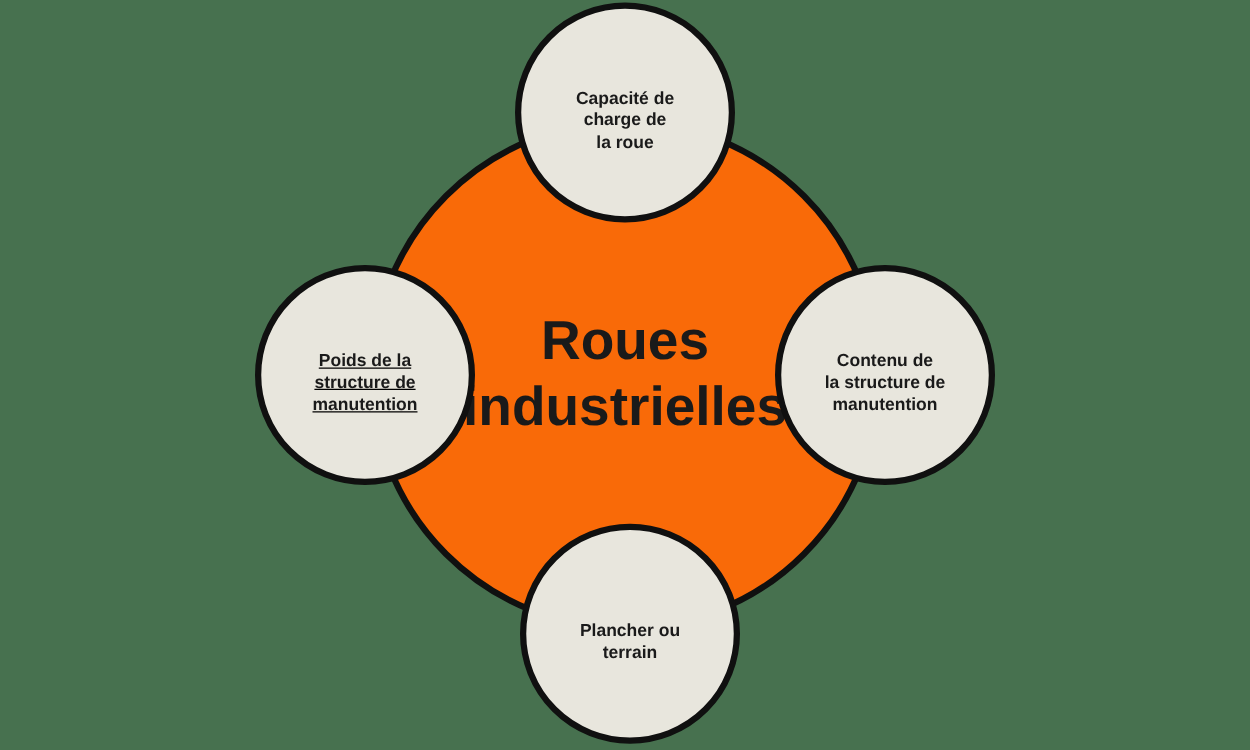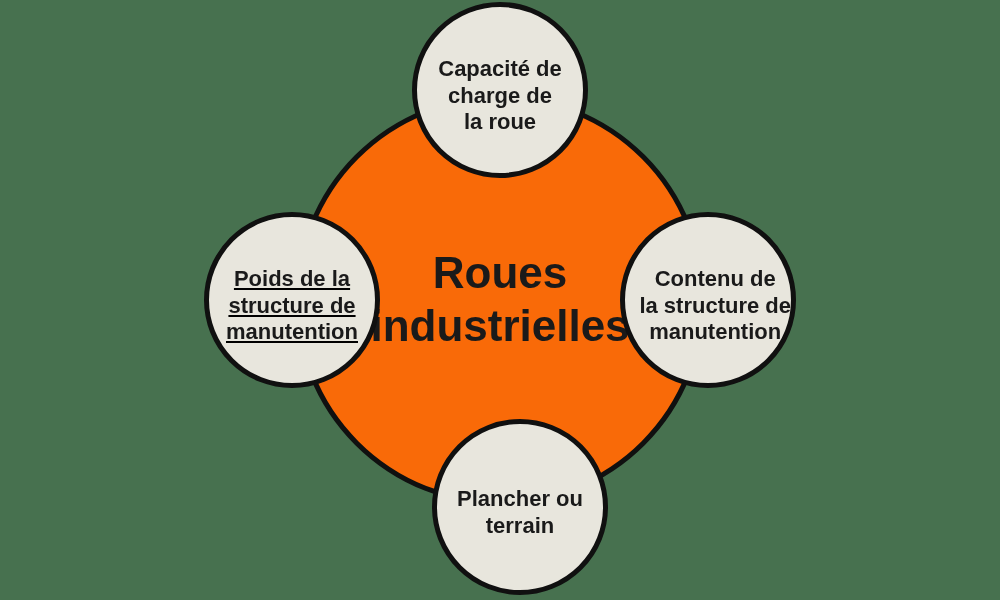--- a/index.html
+++ b/index.html
@@ -41,30 +41,30 @@
     line-height: 1.2;
     color: var(--text);
     white-space: pre-line;
   }
   .node {
     width: 176px; height: 176px;
     background: var(--node_fill);
     z-index: 2;
   }
   .node-label {
-    font-size: 22px;
+    font-size: 14px;
     font-weight: 700;
     line-height: 1.22;
     color: var(--text);
     white-space: pre-line;
     margin-top: 12px;
   }
   .node-top    { left: 412px; top: 2px;   }
-  .node-right  { left: 620px; top: 212px; justify-content: flex-end; }
-  .node-bottom { left: 432px; top: 419px; }
+  .node-right  { left: 620px; top: 212px; }
+  .node-bottom { left: 416px; top: 419px; }
   .node-left   { left: 204px; top: 212px; text-decoration: underline; }
 </style>
 </head>
 <body>
 
 <div class="canvas">
 
   <div class="circle center-circle">
     <div class="center-label">Roues
 industrielles</div>

